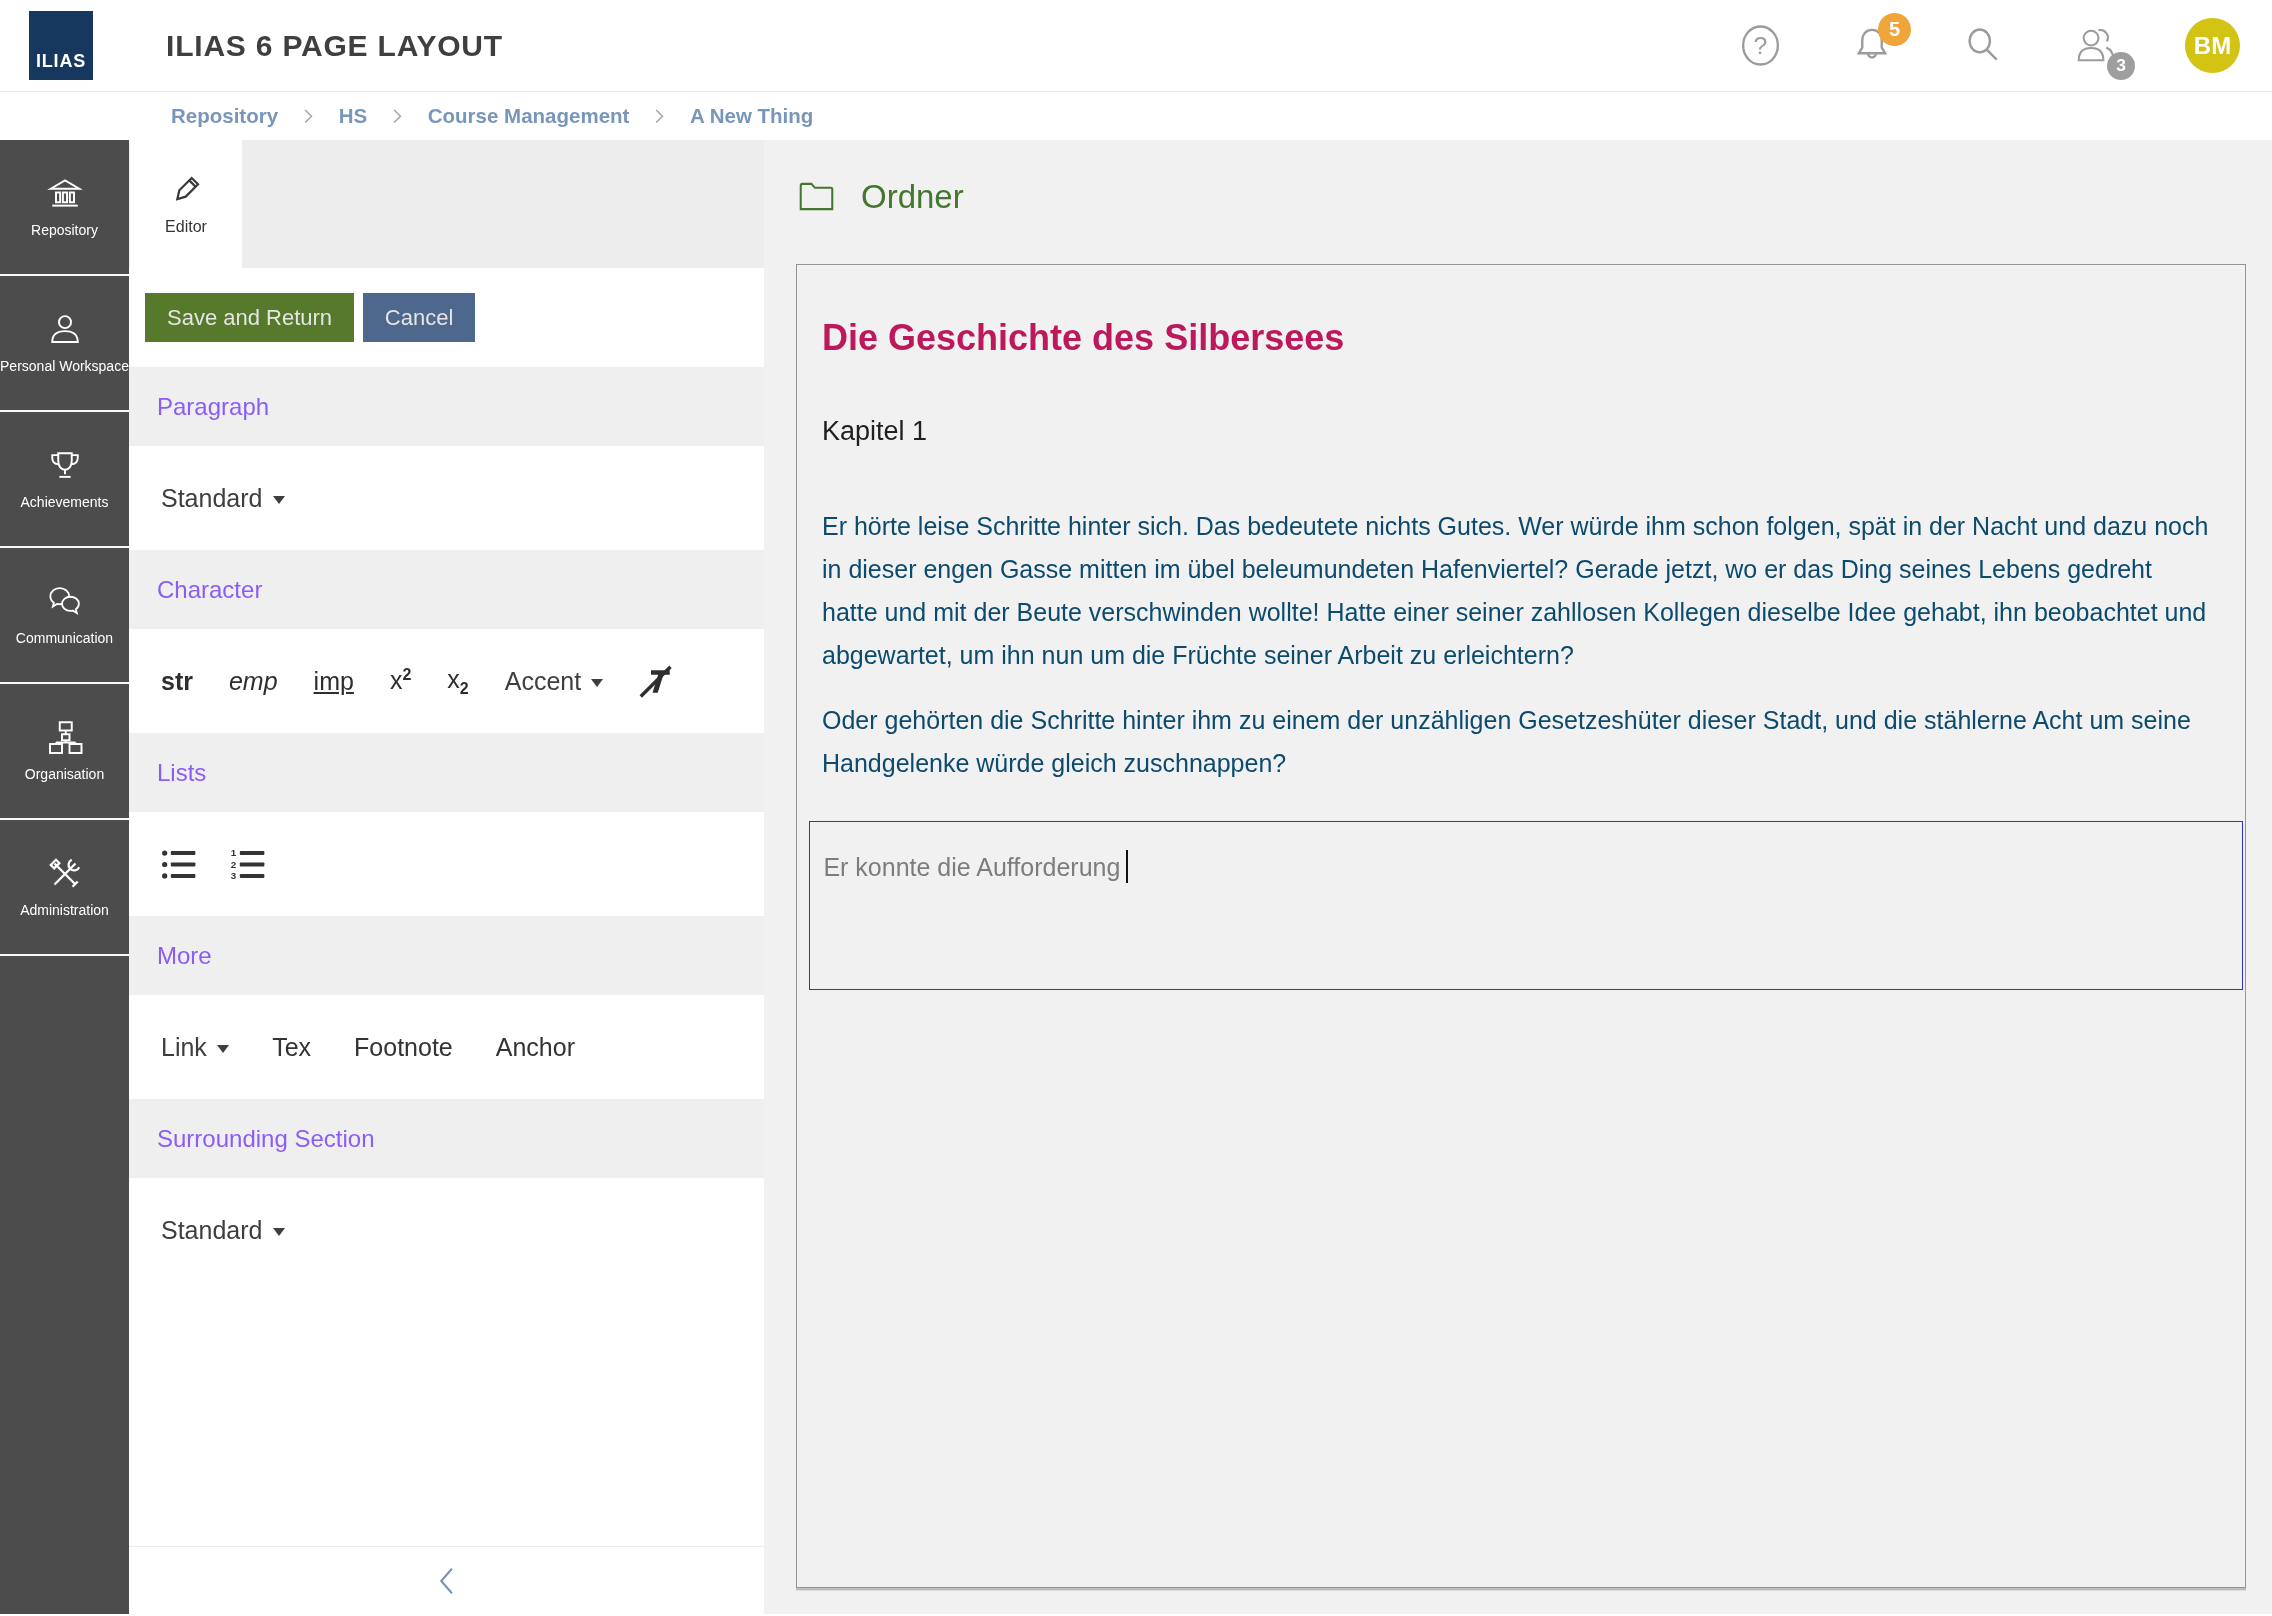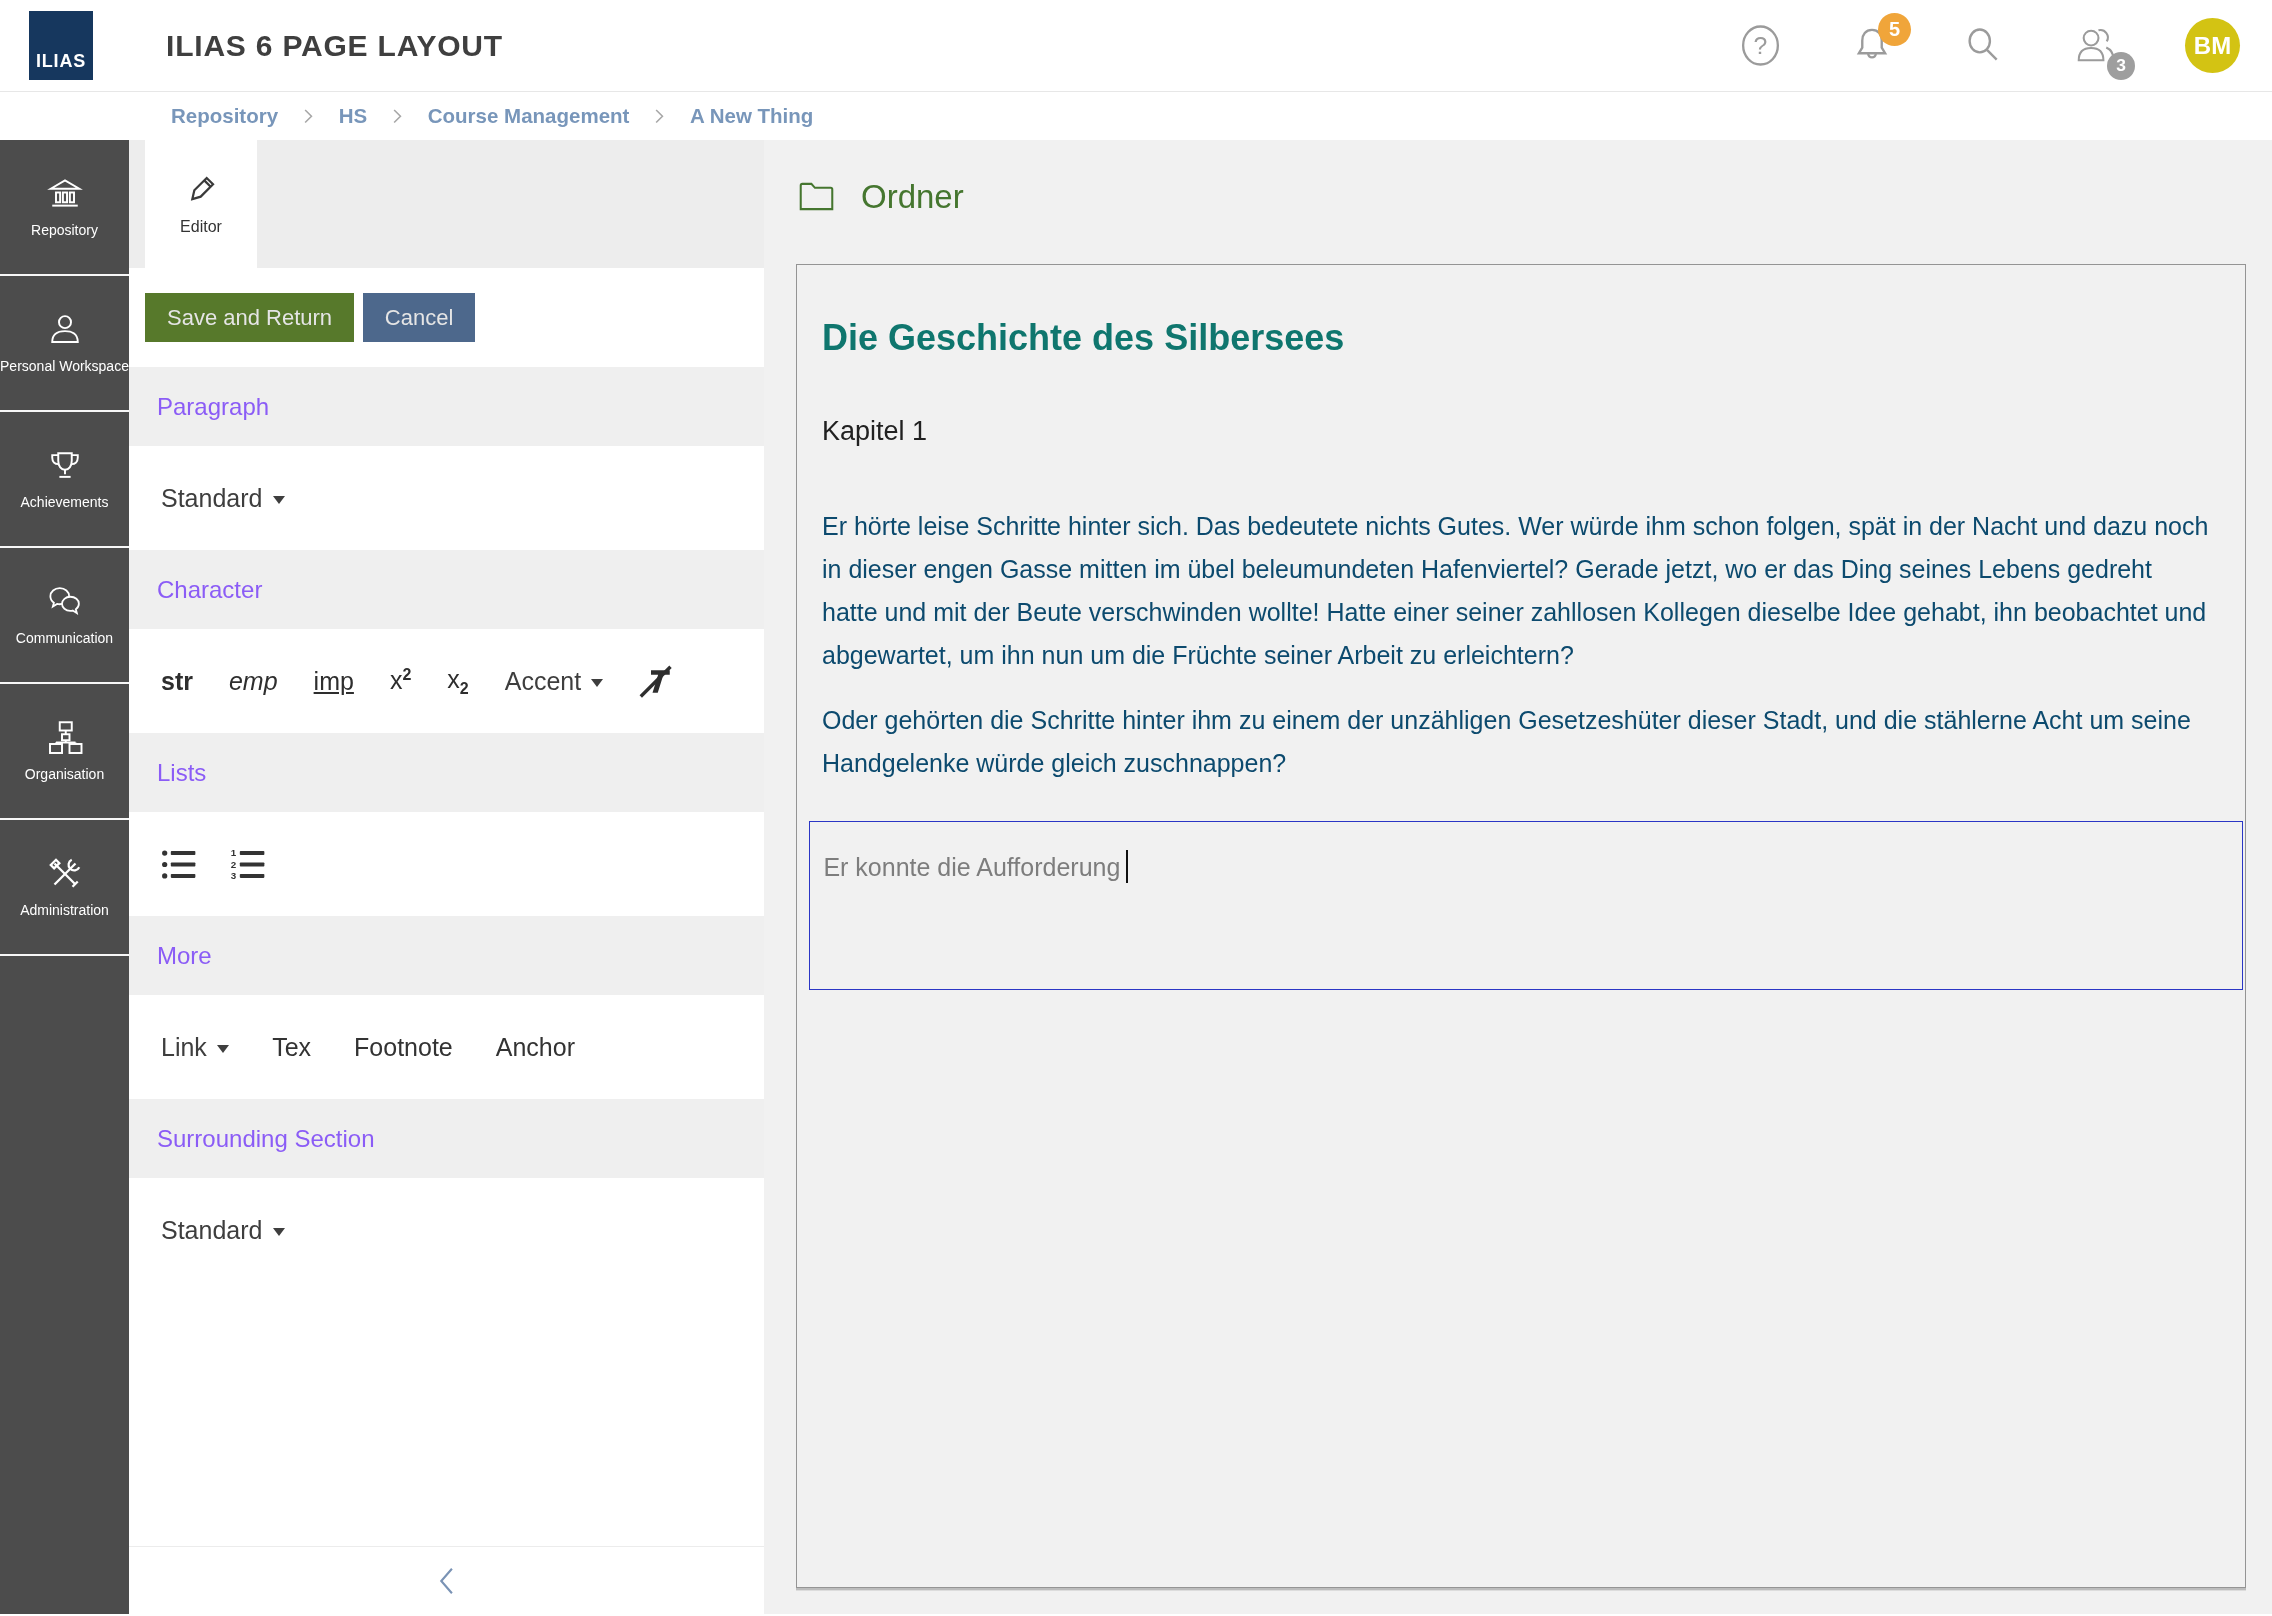--- a/index.html
+++ b/index.html
@@ -38,21 +38,21 @@
   .mainbar { width: 129px; background: #4c4c4c; display: flex; flex-direction: column; flex: none; }
   .mb-item { height: 136px; flex: none; display: flex; flex-direction: column; align-items: center;
              justify-content: center; gap: 10.3px; color: #fff; border-bottom: 2.4px solid #f7f7f7; cursor: pointer; }
   .mb-item.active { background: #d7dce8; color: #3d3d3d; }
   .mb-label { font-size: 14px; white-space: nowrap; }
   .mb-filler { flex: 1; }
 
   
   .editor-panel { width: 635px; background: #fff; display: flex; flex-direction: column; flex: none; }
   .tab-strip { height: 128px; background: #ededed; position: relative; flex: none; }
-  .editor-tab { position: absolute; left: 16px; top: 0; width: 112px; height: 128px; background: #fff;
+  .editor-tab { position: absolute; left: 1px; top: 0; width: 112px; height: 128px; background: #fff;
                 border: none; display: flex; flex-direction: column; align-items: center;
                 justify-content: center; gap: 11px; color: #3a3a3a; cursor: pointer; font-family: inherit; }
   .editor-tab-label { font-size: 16px; color: #333; }
   .actions-row { height: 99px; flex: none; background: #fff; display: flex; align-items: center;
                  padding-left: 16px; gap: 8.7px; }
   .btn { height: 49px; font-size: 22px; color: #e5e5e5; border: none; padding: 0 22px;
          cursor: pointer; font-family: inherit; }
   .btn.primary { background: #57792b; }
   .btn.secondary { background: #4d688c; }
   .section-head { height: 79px; flex: none; background: #efefef; display: flex; align-items: center;
@@ -80,21 +80,21 @@
   .panel-filler { flex: 1; background: #fff; }
   .collapse-row { height: 68px; flex: none; border-top: 1.6px solid #ececec; display: flex;
                   align-items: center; justify-content: center; background: #fff; cursor: pointer; }
 
   
   .workspace { flex: 1; background: #f1f1f1; padding: 0 27px 0 32px; overflow: hidden; }
   .page-head { margin-top: 32px; height: 49px; display: flex; align-items: center; gap: 24px; color: #45762f; }
   .page-title { font-size: 33px; font-weight: 500; color: #45762f; }
   .content-box { margin-top: 43px; height: 1324px; background: #f1f1f1; border: 0.8px solid #949494;
                  box-shadow: 0 2.4px 0 rgba(0,0,0,0.22); overflow: hidden; }
-  .doc-h1 { margin: 52px 32px 0 25px; font-size: 36px; font-weight: bold; color: #0f766e; }
+  .doc-h1 { margin: 52px 32px 0 25px; font-size: 36px; font-weight: bold; color: #be185d; }
   .doc-h3 { margin: 57px 32px 0 25px; font-size: 27px; font-weight: 400; color: #212121; }
   .doc-p  { margin: 58px 32px 0 25px; font-size: 25px; line-height: 43px; color: #0c4a6e; }
   .doc-p.second { margin-top: 22px; }
   .edit-box { margin: 36px 2.4px 0 12px; border: 1.6px solid #2b36c5; min-height: 169px;
               padding: 28px 16px 0 13.4px; font-size: 25px; color: #7d7d7d; cursor: text; }
   .text-caret { display: inline-block; width: 2.4px; height: 33px; background: #111;
                 vertical-align: -7px; margin-left: 5.5px; }
   svg { display: block; }
 </style>
 </head>

